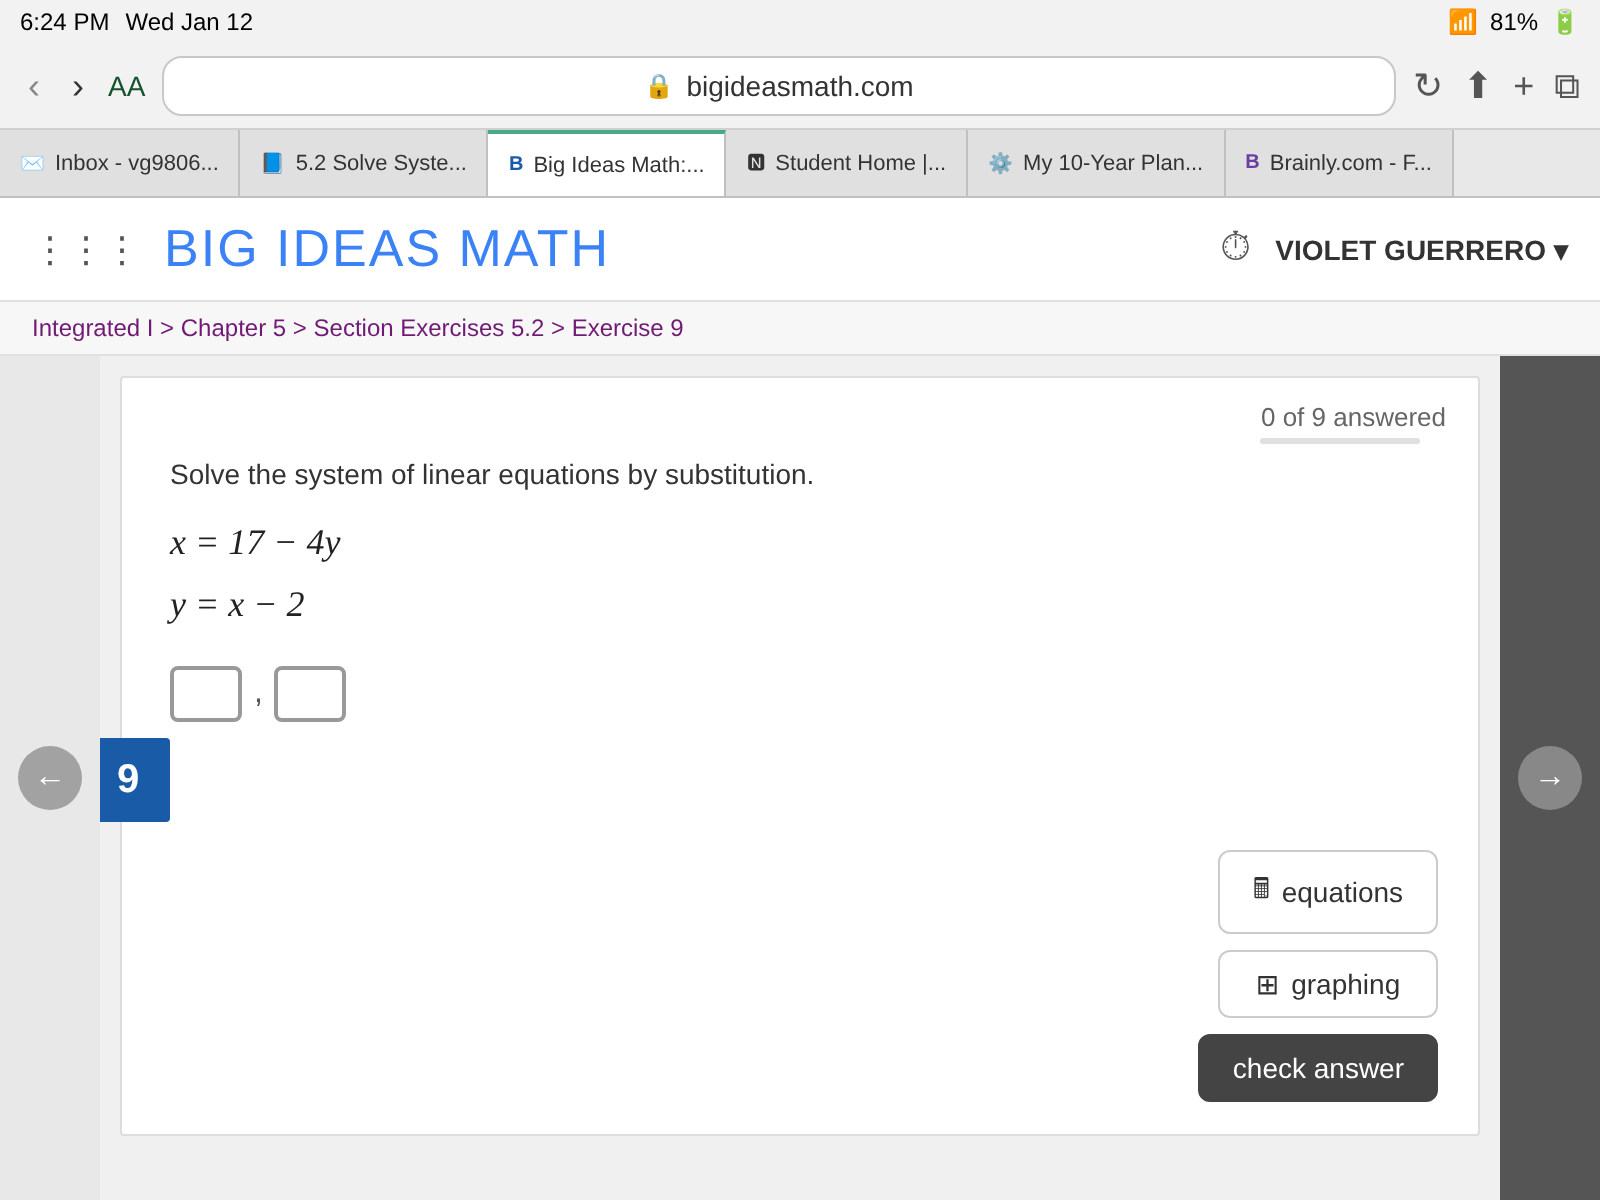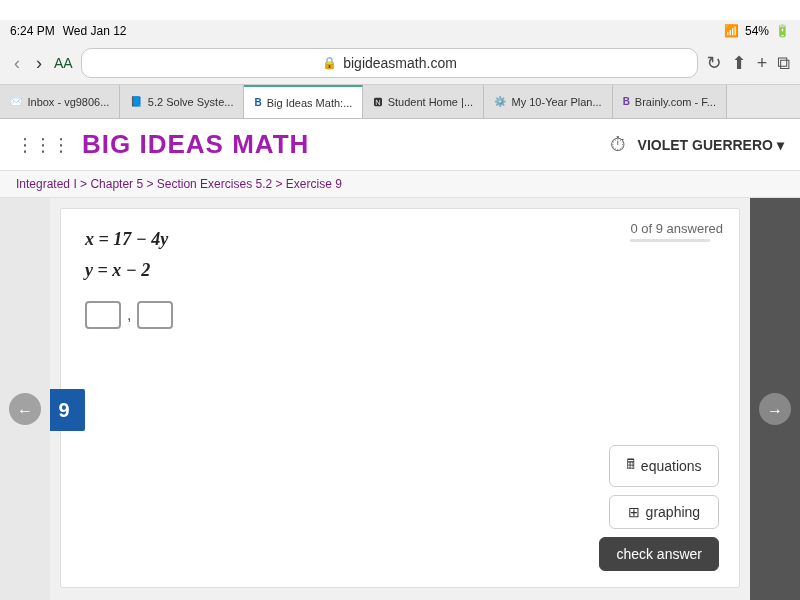--- a/index.html
+++ b/index.html
@@ -8,21 +8,20 @@
     
     .status-bar {
       background: #f2f2f2;
       height: 22px;
       display: flex;
       align-items: center;
       justify-content: space-between;
       padding: 0 10px;
       font-size: 12px;
       font-weight: 500;
-      margin-top: 20px;
     }
     .status-left { display: flex; gap: 8px; align-items: center; }
     .status-right { display: flex; gap: 6px; align-items: center; }
 
     
     .browser-chrome {
       background: #f2f2f2;
       border-bottom: 1px solid #d0d0d0;
       padding: 6px 10px;
       display: flex;
@@ -103,21 +102,21 @@
       background: #fff;
       border-bottom: 1px solid #e0e0e0;
       height: 52px;
       display: flex;
       align-items: center;
       padding: 0 16px;
       justify-content: space-between;
     }
     .app-header-left { display: flex; align-items: center; gap: 12px; }
     .grid-icon { font-size: 18px; color: #555; cursor: pointer; }
-    .app-logo { font-size: 26px; font-weight: 700; letter-spacing: 1px; color: #a21caf; }
+    .app-logo { font-size: 26px; font-weight: 400; letter-spacing: 1px; color: #3b82f6; }
     .app-header-right { display: flex; align-items: center; gap: 12px; }
     .timer-icon { font-size: 20px; color: #555; }
     .user-name { font-size: 14px; font-weight: 600; color: #333; display: flex; align-items: center; gap: 4px; text-align: right; }
 
     
     .breadcrumb {
       background: #f7f7f7;
       border-bottom: 1px solid #e0e0e0;
       padding: 6px 16px;
       font-size: 12px;
@@ -195,21 +194,20 @@
       color: #333;
       margin-top: 20px;
       margin-bottom: 16px;
     }
     .equation {
       font-family: 'Times New Roman', Times, serif;
       font-size: 18px;
       color: #222;
       margin-bottom: 10px;
       font-style: italic;
-      font-weight: bold;
     }
     .answer-boxes {
       display: flex;
       align-items: center;
       gap: 6px;
       margin-top: 20px;
     }
     .answer-box {
       width: 36px;
       height: 28px;
@@ -293,21 +291,21 @@
 </head>
 <body>
 
 <div class="status-bar">
   <div class="status-left">
     <span>6:24 PM</span>
     <span>Wed Jan 12</span>
   </div>
   <div class="status-right">
     <span>📶</span>
-    <span>54%</span>
+    <span>81%</span>
     <span>🔋</span>
   </div>
 </div>
 
 <div class="browser-chrome">
   <button class="nav-btn">‹</button>
   <button class="nav-btn active">›</button>
   <button class="reader-btn">AA</button>
   <div class="address-bar">
     <span class="lock">🔒</span>
@@ -381,20 +379,21 @@
         <div class="progress-text">0 of 9 answered</div>
         <div class="progress-bar">
           <div class="progress-fill" style="width: 0%;"></div>
         </div>
       </div>
 
       <div class="exercise-badge">
         <span>9</span>
       </div>
 
+      <p class="problem-instruction">Solve the system of linear equations by substitution.</p>
 
       <div class="equation">
         <i>x</i> = 17 − 4<i>y</i>
       </div>
       <div class="equation">
         <i>y</i> = <i>x</i> − 2
       </div>
 
       <div class="answer-boxes">
         <div class="answer-box"></div>

